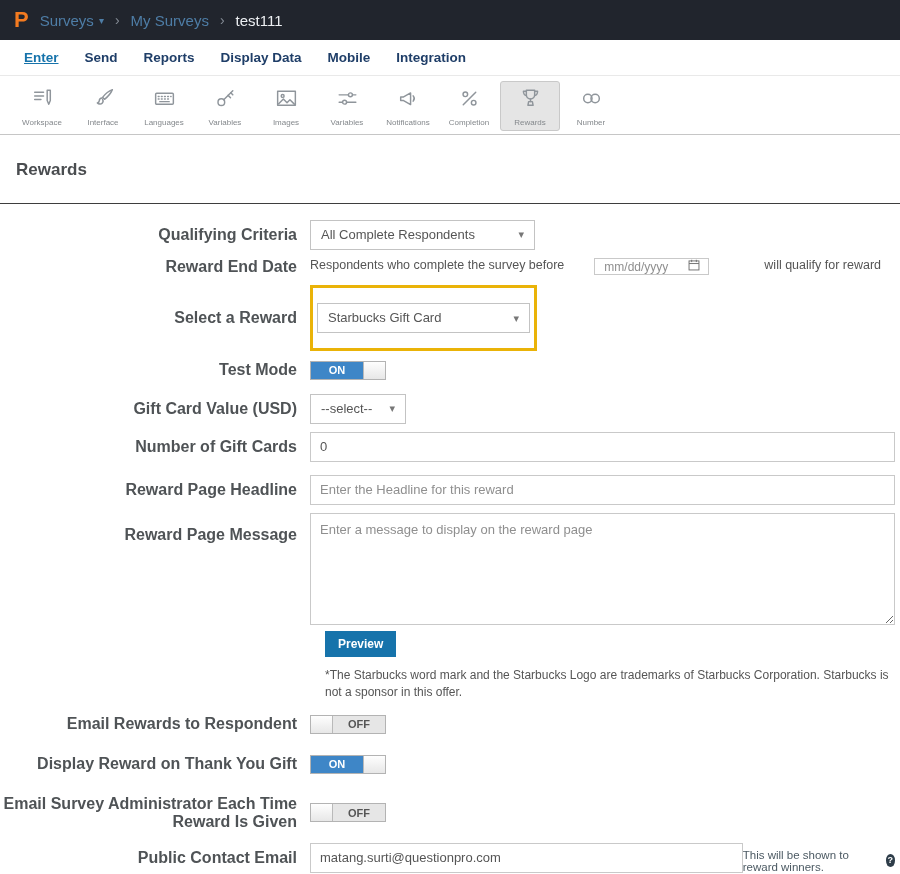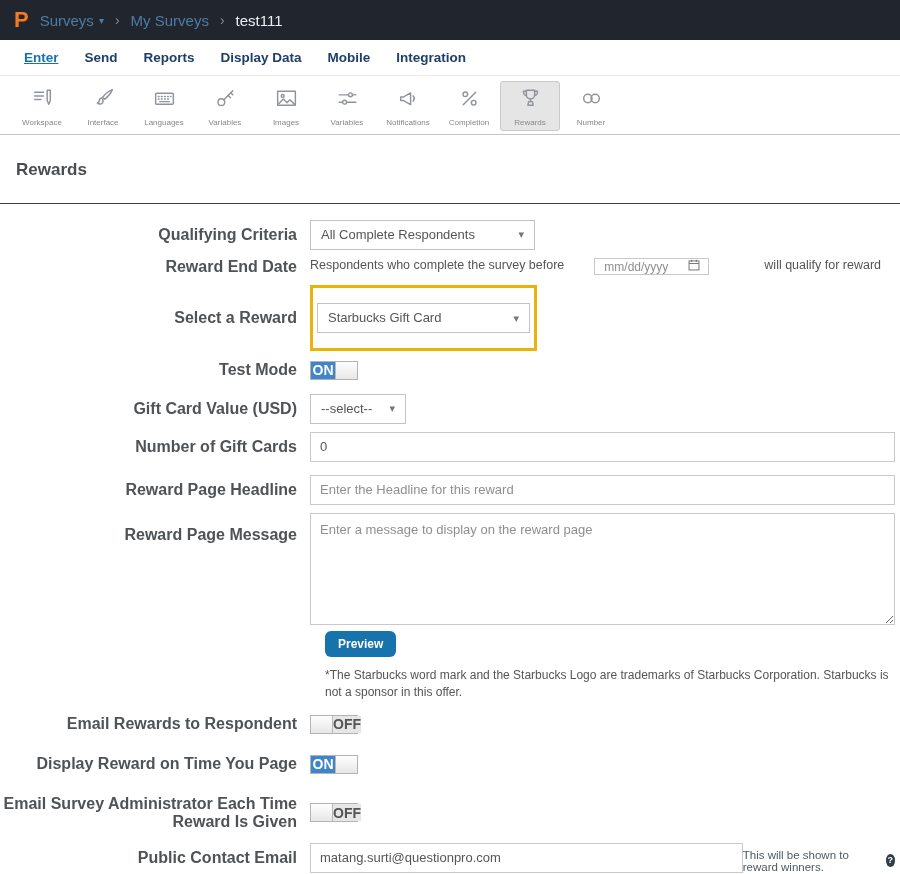--- a/index.html
+++ b/index.html
@@ -45,29 +45,29 @@
   .text-input{border:1px solid #c9c9c9;height:30px;padding:0 9px;font-size:13px;color:#555;width:100%;box-sizing:border-box;font-family:inherit;background:#fff;}
   .text-area{border:1px solid #c9c9c9;height:112px;padding:8px 9px;font-size:13px;color:#555;width:100%;box-sizing:border-box;font-family:inherit;background:#fff;resize:both;}
   input::placeholder,textarea::placeholder{color:#8f8f8f;opacity:1;}
   .mid-text{font-size:12.5px;color:#555;}
   .date-field{width:115px;height:17px;border:1px solid #c9c9c9;display:inline-flex;align-items:center;padding:0 7px;gap:5px;box-sizing:border-box;margin-left:30px;background:#fff;}
   .date-field input{border:none;outline:none;flex:1;min-width:0;font-size:12px;color:#777;font-family:inherit;background:transparent;}
   .date-field svg{width:14px;height:14px;stroke:#6d6d6d;fill:none;stroke-width:1.6;flex-shrink:0;}
   .suffix{margin-left:55px;}
   .red-box{border:3px solid #eab308;padding:15px 4px;display:inline-block;line-height:0;text-decoration:underline;}
   
-  .toggle{display:inline-flex;width:48px;height:19px;border:1px solid #b3b3b3;box-sizing:border-box;font-size:14px;font-weight:bold;cursor:pointer;background:#fff;}
+  .toggle{display:inline-flex;width:76px;height:19px;border:1px solid #b3b3b3;box-sizing:border-box;font-size:11px;font-weight:bold;cursor:pointer;background:#fff;}
   .toggle .state{flex:1;display:flex;align-items:center;justify-content:center;}
   .toggle .handle{width:21px;background:linear-gradient(#fefefe,#e7e7e7);flex-shrink:0;}
   .toggle.on .state{background:#3e86c7;color:#fff;}
   .toggle.on .handle{border-left:1px solid #b9b9b9;}
   .toggle.off .state{background:#e6e6e6;color:#555;}
   .toggle.off .handle{border-right:1px solid #b9b9b9;}
   
-  .btn{background:#1673ab;color:#fff;font-weight:bold;font-size:12px;padding:6px 13px;border:none;border-radius:6px;font-family:inherit;cursor:pointer;line-height:1.2;}
+  .btn{background:#1673ab;color:#fff;font-weight:bold;font-size:12px;padding:6px 13px;border:none;border-radius:0;font-family:inherit;cursor:pointer;line-height:1.2;}
   
   .disclaimer{width:583px;font-size:12px;color:#555;line-height:1.4;}
   .helper{margin-top:4px;font-size:11.5px;color:#4c5a63;display:flex;align-items:center;gap:5px;}
   .qbadge{display:inline-block;width:13px;height:13px;border-radius:50%;background:#2e3d49;color:#fff;font-size:9px;font-weight:bold;line-height:13px;text-align:center;cursor:pointer;}
   .dashed{border-top:1px dashed #c3c3c3;margin:10px 0 8px;}
 </style>
 </head>
 <body>
 
 <header class="topbar">
@@ -270,21 +270,21 @@
     <label class="lbl">Email Rewards to Respondent</label>
     <div class="control">
       <div class="toggle off">
         <span class="handle"></span>
         <span class="state">OFF</span>
       </div>
     </div>
   </div>
 
   <div class="row mb21">
-    <label class="lbl">Display Reward on Time You Page</label>
+    <label class="lbl">Display Reward on Thank You Gift</label>
     <div class="control">
       <div class="toggle on">
         <span class="state">ON</span>
         <span class="handle"></span>
       </div>
     </div>
   </div>
 
   <div class="row mb12">
     <label class="lbl">Email Survey Administrator Each Time Reward Is Given</label>

